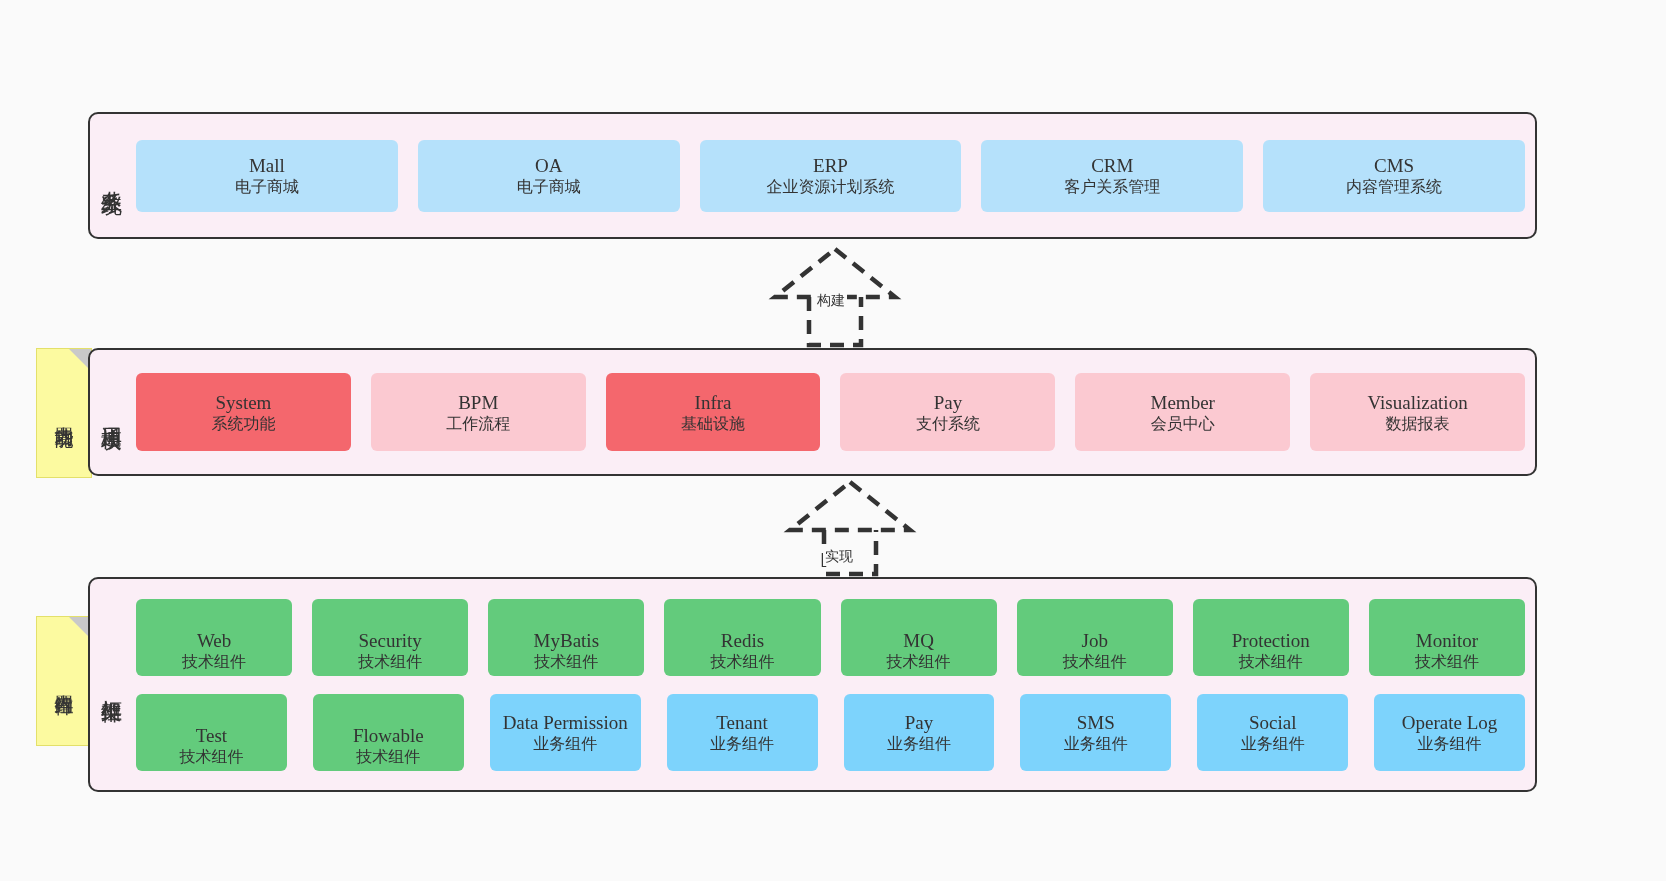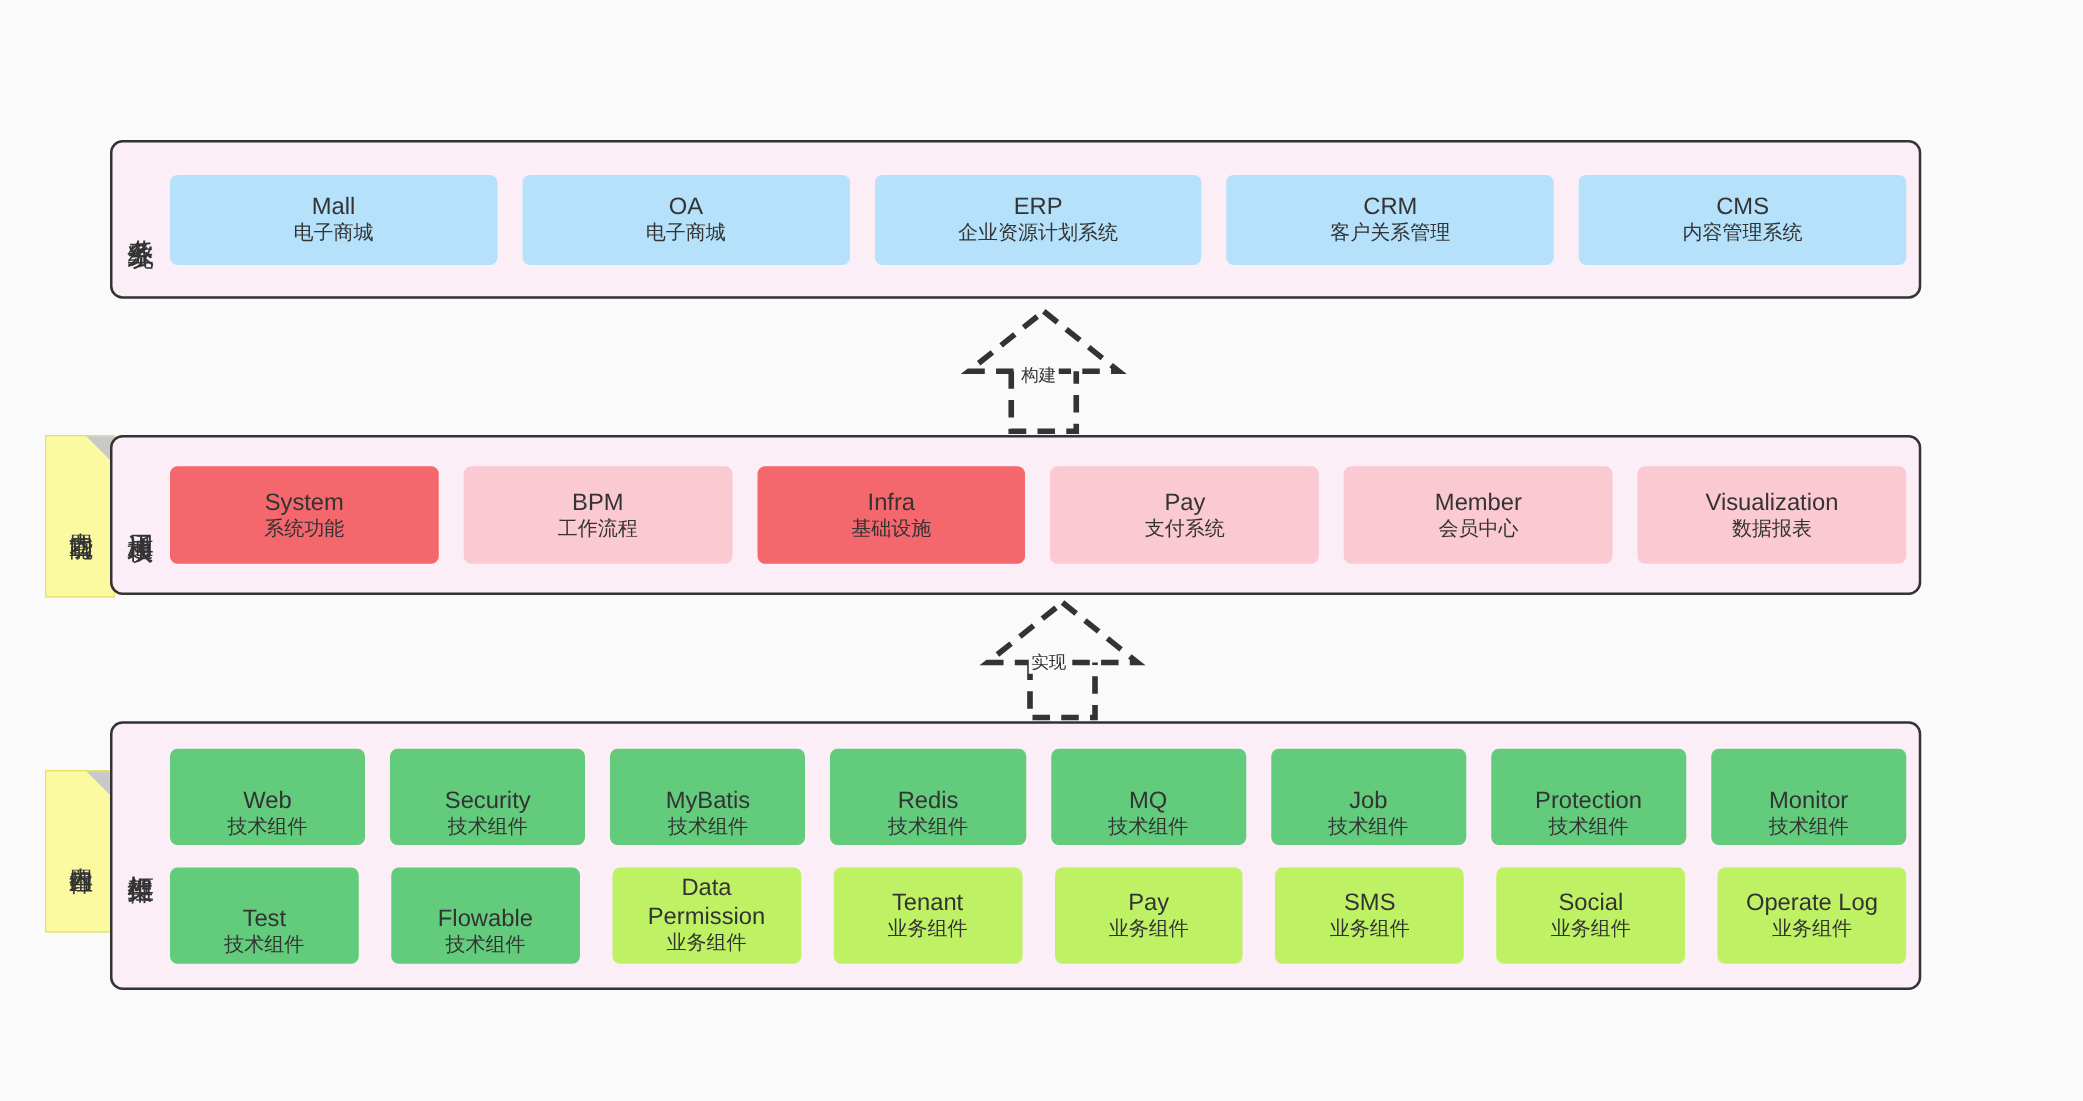--- a/index.html
+++ b/index.html
@@ -50,20 +50,21 @@
     white-space: nowrap;
     user-select: none;
   }
 
   .layer-body {
     flex: 1 1 auto;
     display: flex;
     flex-direction: column;
     justify-content: center;
     padding: 0 10px 0 2px;
+    font-family: Liberation Serif, serif;
   }
 
   .row {
     display: flex;
     flex-direction: row;
     align-items: stretch;
     gap: 20px;
   }
   .row + .row { margin-top: 18px; gap: 26px; }
 
@@ -87,21 +88,21 @@
   }
   .box .cn {
     font-size: 16px;
     white-space: normal;
   }
 
   .box.blue   { background: #b5e1fb; }
   .box.red    { background: #f4676d; }
   .box.pink   { background: #fbc9d1; }
   .box.green  { background: #63cb7c; justify-content: flex-end; }
-  .box.lgreen { background: #bef264; }
+  .box.lgreen { background: #7dd3fc; }
 
   
   #layer-business { left: 88px;  top: 112px; width: 1449px; height: 127px; }
   #layer-common   { left: 88px;  top: 348px; width: 1449px; height: 128px; }
   #layer-framework{ left: 88px;  top: 577px; width: 1449px; height: 215px; }
 
   #layer-business .box  { height: 72px; }
   #layer-common .box    { height: 78px; }
   #layer-framework .box { height: 77px; }
 
@@ -148,21 +149,21 @@
     font-size: 14px;
     color: #333333;
     background: #fafafa;
     padding: 0 2px;
     white-space: nowrap;
     z-index: 2;
     user-select: none;
     font-family: Liberation Mono, monospace;
   }
   #label-build { left: 815px; top: 292px; }
-  #label-impl  { left: 823px; top: 521px; }
+  #label-impl  { left: 823px; top: 548px; }
 </style>
 </head>
 <body>
 
 <div id="canvas">
 
   <div class="layer" id="layer-business">
     <div class="layer-title">业务系统</div>
     <div class="layer-body">
       <div class="row">

